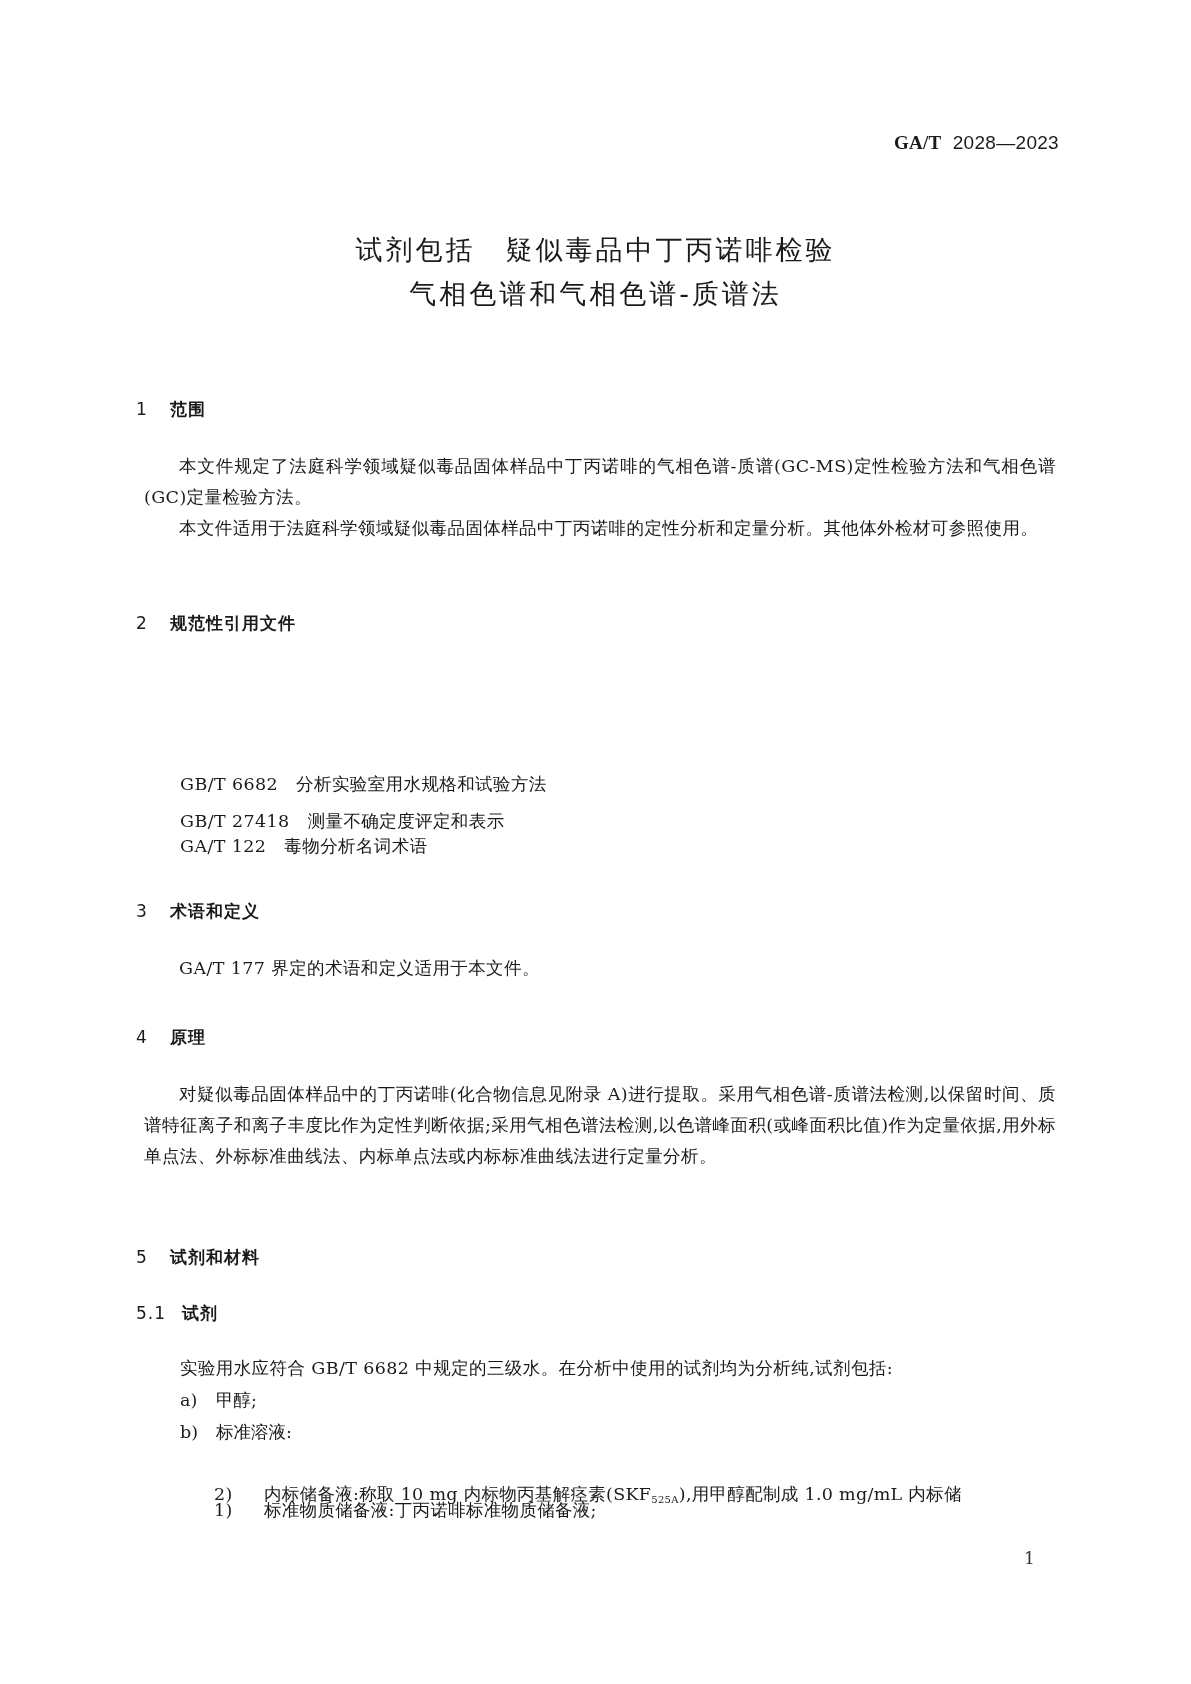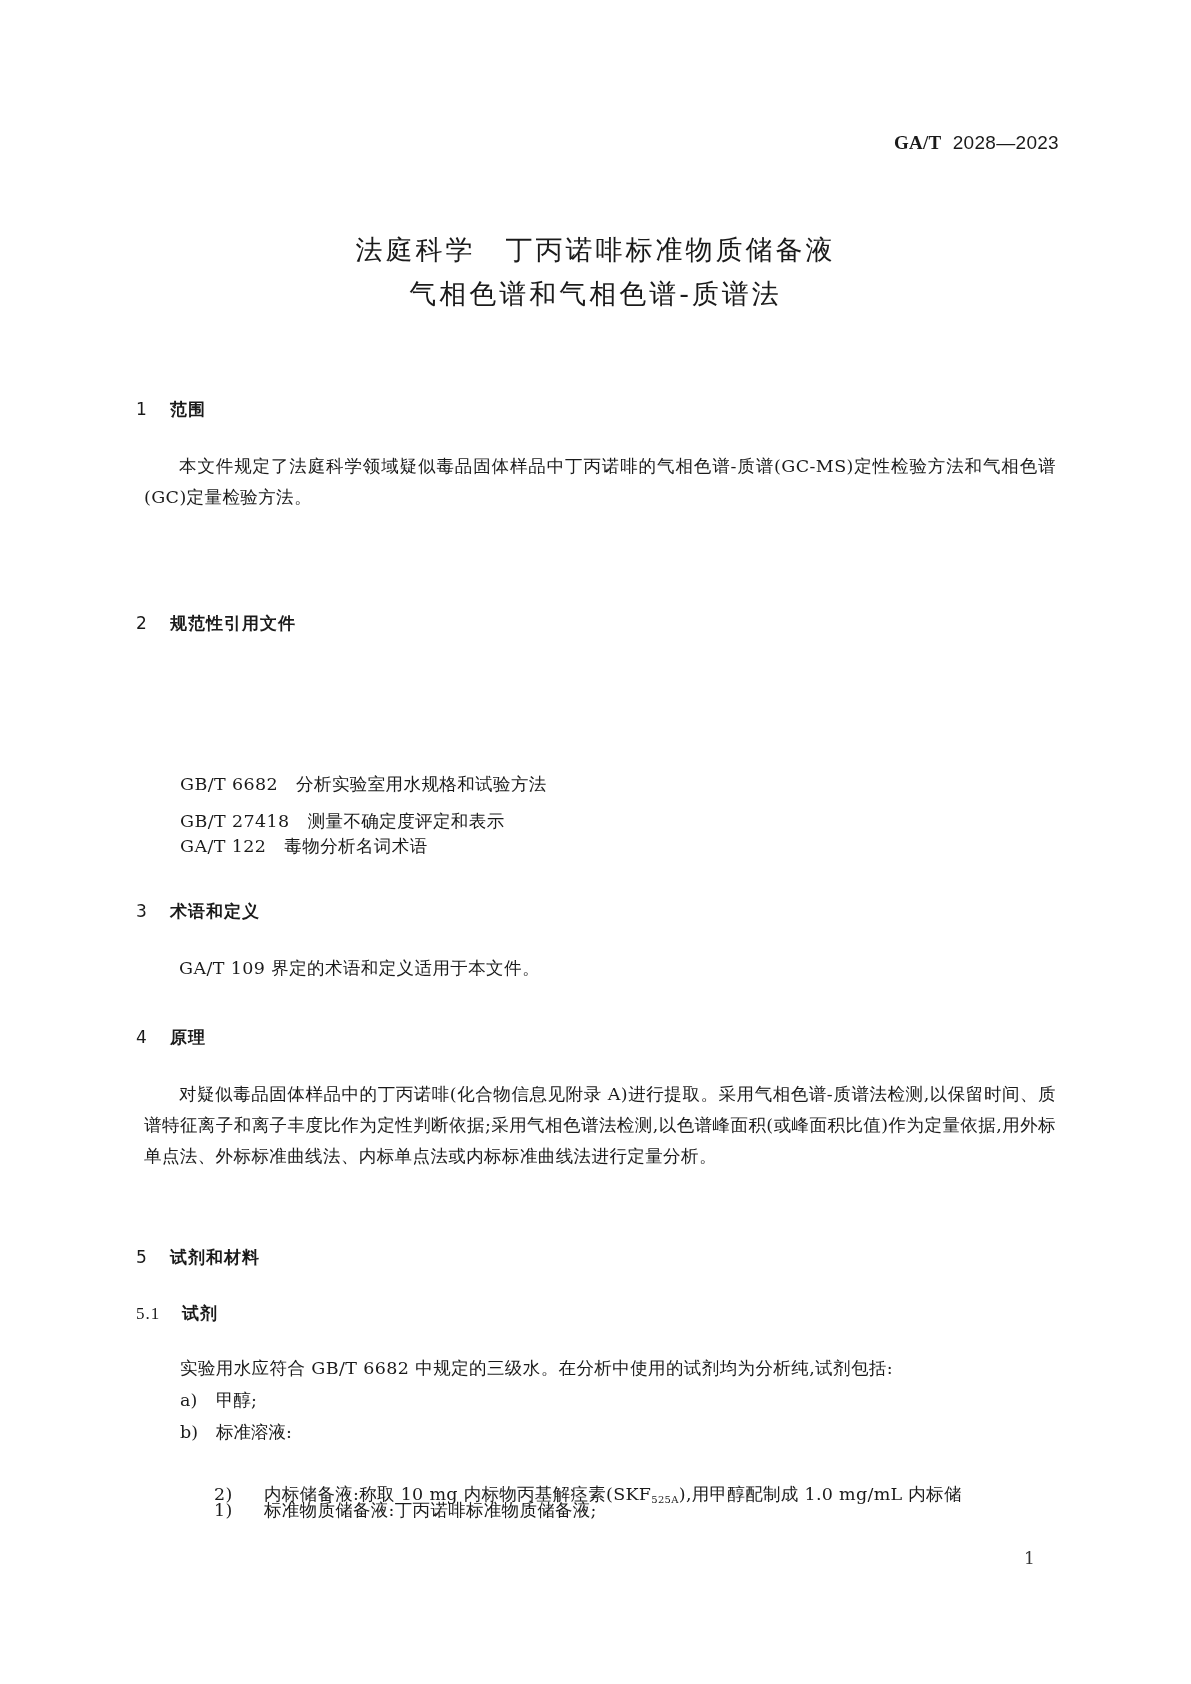--- a/index.html
+++ b/index.html
@@ -5,53 +5,53 @@
   html, body { margin: 0; padding: 0; background: #ffffff; }
   body { width: 1191px; height: 1684px; position: relative; overflow: hidden;
          font-family: "DejaVu Serif", "Liberation Serif", serif; color: #1a1a1a; }
   .abs { position: absolute; }
   .std-code { right: 132px; top: 132px; font-size: 19px; font-family: "Liberation Sans", sans-serif; letter-spacing: 0.3px; }
   .std-code b { font-family: "Liberation Serif", serif; font-weight: bold; }
   .title { left: 0; width: 1191px; text-align: center; font-family: "DejaVu Sans", sans-serif;
            font-size: 27px; letter-spacing: 3px; }
   .h { left: 136px; font-family: "DejaVu Sans", sans-serif; font-size: 17px; font-weight: bold; letter-spacing: 1px; }
   .h .num { display: inline-block; width: 34px; font-weight: normal; }
-  .h .num.wide { width: 46px; font-family: Liberation Serif, serif; }
+  .h .num.wide { width: 46px; }
   .p { left: 144px; width: 912px; font-size: 17.5px; line-height: 31px; text-align: justify; letter-spacing: 0.4px; }
   .p .indent { padding-left: 35px; }
   .line { left: 180px; font-size: 17.5px; letter-spacing: 0.4px; white-space: nowrap; }
   .ref-code { display: inline-block; margin-right: 18px; }
   .li-a { left: 180px; font-size: 17.5px; white-space: nowrap; }
   .li-a .m { display: inline-block; width: 36px; }
   .li-1 { left: 214px; width: 842px; font-size: 17.5px; line-height: 31px; letter-spacing: 0.3px; }
   .li-1 .m { display: inline-block; width: 50px; margin-left: 0; }
   .li-1 .cont { padding-left: 50px; display: block; }
   sub { font-size: 10px; vertical-align: -3px; }
   .page-num { left: 1024px; top: 1548px; font-size: 17px; color: #333; }
 </style>
 </head>
 <body>
 
 <div class="abs std-code"><b>GA/T</b>&nbsp;&nbsp;<span>2028—2023</span></div>
 
-<div class="abs title" style="top:232px;">法庭科学　丁丙诺啡标准物质储备液</div>
+<div class="abs title" style="top:232px;">试剂包括　疑似毒品中丁丙诺啡检验</div>
 <div class="abs title" style="top:276px;">气相色谱和气相色谱-质谱法</div>
 
 <div class="abs h" style="top:398px;"><span class="num">1</span><span>范围</span></div>
 <div class="abs p" style="top:451px;"><span class="indent"></span><span>本文件规定了法庭科学领域疑似毒品固体样品中丁丙诺啡的气相色谱-质谱(GC-MS)定性检验方法和气相色谱(GC)定量检验方法。</span></div>
-<div class="abs p" style="top:513px;"><span class="indent"></span></div>
+<div class="abs p" style="top:513px;"><span class="indent"></span><span>本文件适用于法庭科学领域疑似毒品固体样品中丁丙诺啡的定性分析和定量分析。其他体外检材可参照使用。</span></div>
 
 <div class="abs h" style="top:612px;"><span class="num">2</span><span>规范性引用文件</span></div>
 <div class="abs p" style="top:665px;"><span class="indent"></span></div>
 <div class="abs line" style="top:772px;"><span class="ref-code">GB/T 6682</span><span>分析实验室用水规格和试验方法</span></div>
 <div class="abs line" style="top:809px;"><span class="ref-code">GB/T 27418</span><span>测量不确定度评定和表示</span></div>
 <div class="abs line" style="top:834px;"><span class="ref-code">GA/T 122</span><span>毒物分析名词术语</span></div>
 
 <div class="abs h" style="top:900px;"><span class="num">3</span><span>术语和定义</span></div>
-<div class="abs p" style="top:953px;"><span class="indent"></span><span>GA/T 109 界定的术语和定义适用于本文件。</span></div>
+<div class="abs p" style="top:953px;"><span class="indent"></span><span>GA/T 177 界定的术语和定义适用于本文件。</span></div>
 
 <div class="abs h" style="top:1026px;"><span class="num">4</span><span>原理</span></div>
 <div class="abs p" style="top:1079px;"><span class="indent"></span><span>对疑似毒品固体样品中的丁丙诺啡(化合物信息见附录 A)进行提取。采用气相色谱-质谱法检测,以保留时间、质谱特征离子和离子丰度比作为定性判断依据;采用气相色谱法检测,以色谱峰面积(或峰面积比值)作为定量依据,用外标单点法、外标标准曲线法、内标单点法或内标标准曲线法进行定量分析。</span></div>
 
 <div class="abs h" style="top:1246px;"><span class="num">5</span><span>试剂和材料</span></div>
 
 <div class="abs h" style="top:1302px;"><span class="num wide">5.1</span><span>试剂</span></div>
 
 <div class="abs line" style="top:1356px; left:180px;">实验用水应符合 GB/T 6682 中规定的三级水。在分析中使用的试剂均为分析纯,试剂包括:</div>
 

